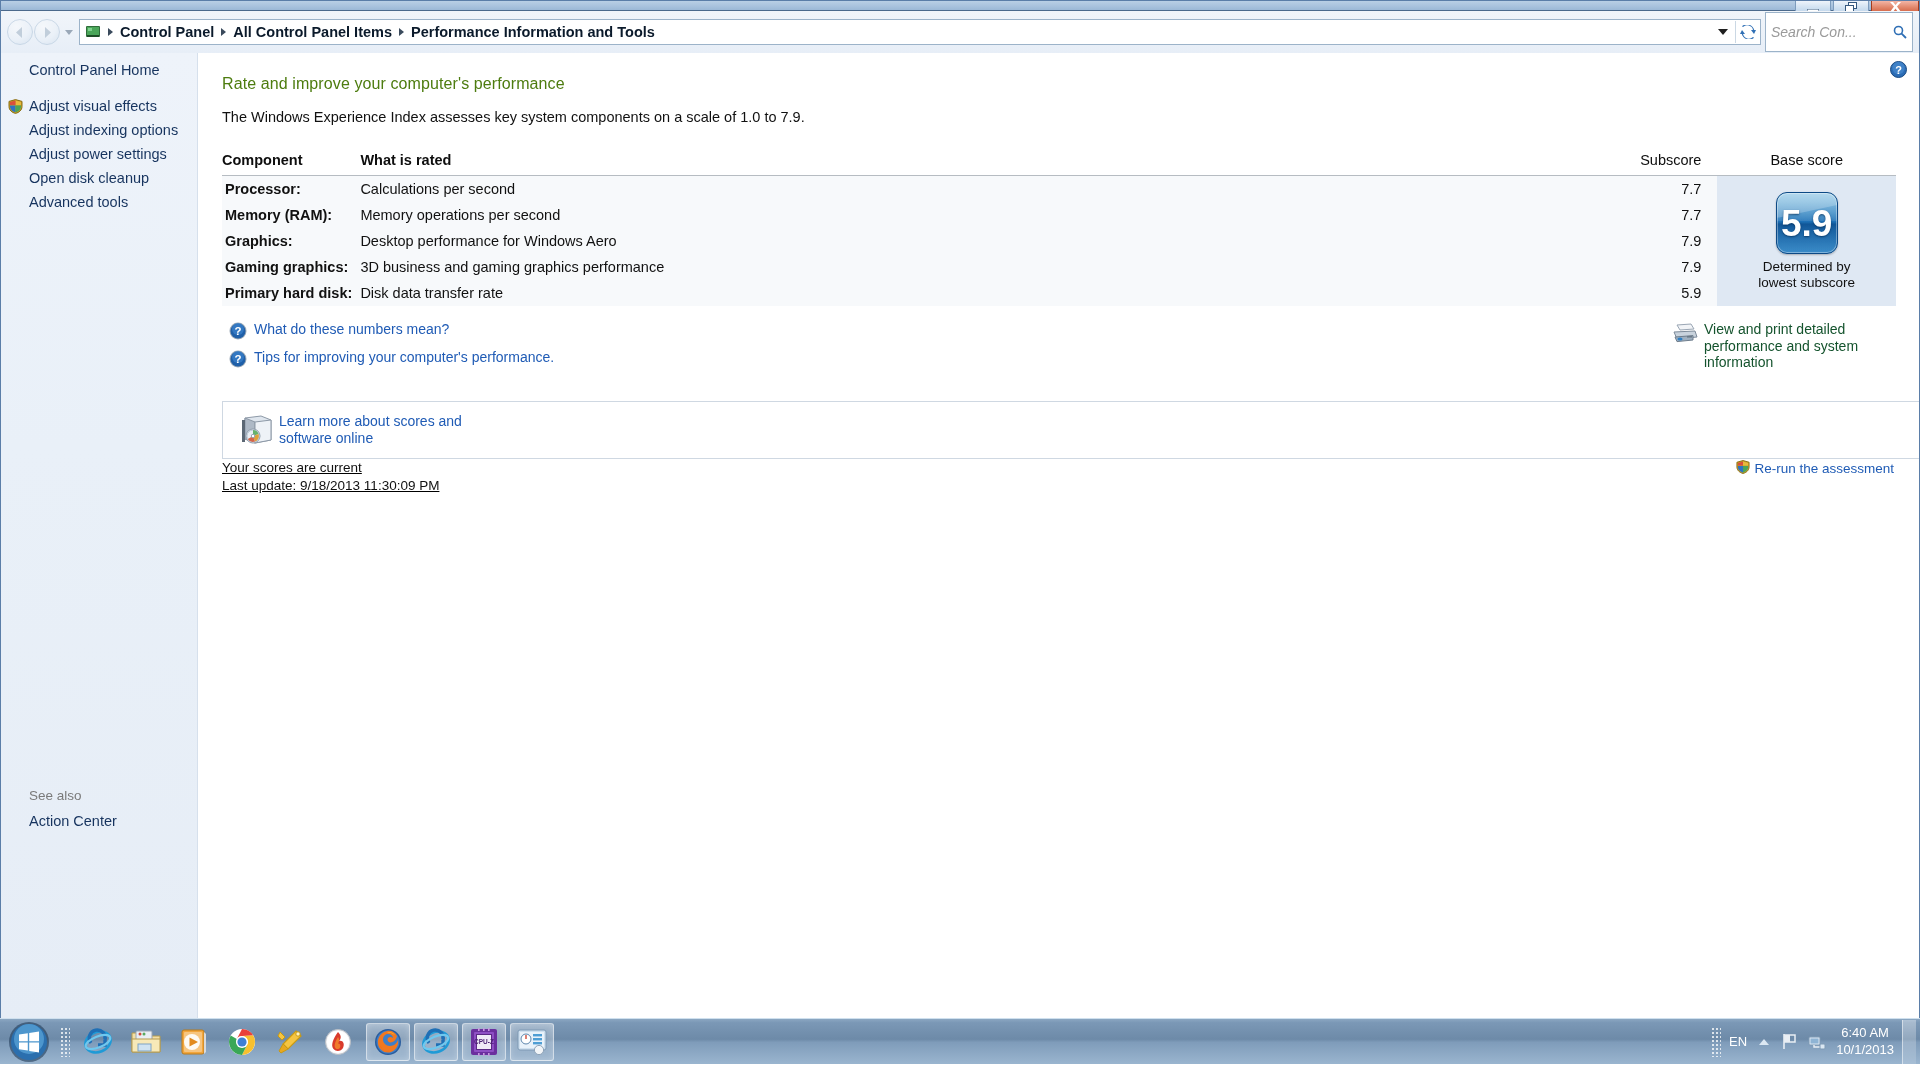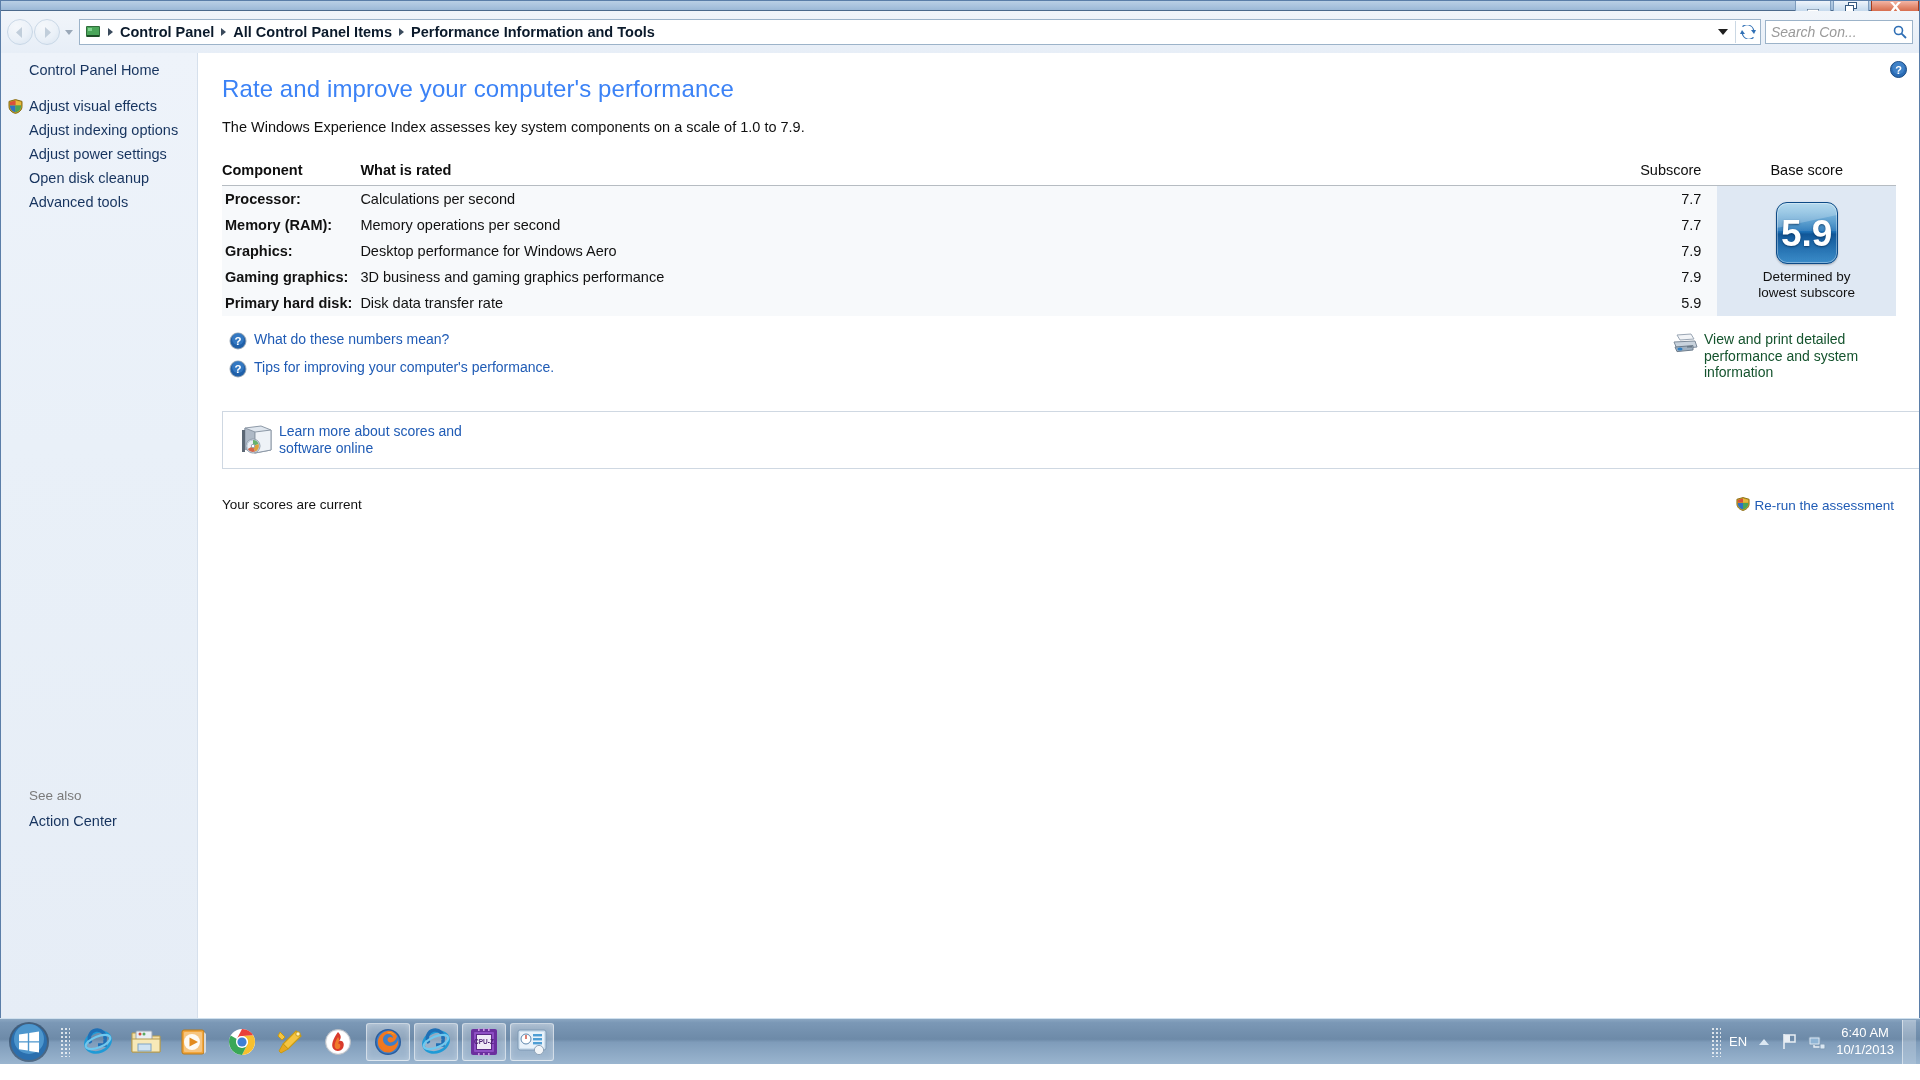--- a/index.html
+++ b/index.html
@@ -81,21 +81,21 @@
     width: 0; height: 0;
     border-left: 5px solid transparent; border-right: 5px solid transparent;
     border-top: 6px solid #1f1f1f;
   }
   .addr-refresh {
     position: absolute; right: 1px; top: 1px; bottom: 1px; width: 24px;
     display: flex; align-items: center; justify-content: center;
     border-left: 1px solid #cbd8e4;
   }
   .searchbox {
-    width: 148px; height: 24px; margin-right: 8px;
+    width: 148px; height: 40px; margin-right: 8px;
     background: #ffffff; border: 1px solid #9cb3c9;
     display: flex; align-items: center; justify-content: space-between;
     padding: 0 5px;
   }
   .searchbox span { font-size: 14px; color: #9a9a9a; font-style: italic; white-space: nowrap; }
 
   
   .sidebar {
     position: absolute; left: 0; top: 52px; width: 197px; bottom: 0;
     background: linear-gradient(to bottom, #eef3fa 0%, #e9f0f8 40%, #e6edf6 100%);
@@ -118,21 +118,21 @@
 
   
   .content {
     position: absolute; left: 198px; top: 52px; right: 0; bottom: 0;
     background: #ffffff; overflow: hidden;
   }
   .help-btn {
     position: absolute; right: 12px; top: 8px;
   }
   .page-title {
-    font-size: 24px; color: #3b82f6; font-weight: 400;
+    font-size: 16px; color: #4d7c0f; font-weight: 400;
     margin: 22px 10px 0 23px; letter-spacing: .1px;
   }
   .page-sub {
     font-size: 14.5px; color: #111; margin: 16px 0 0 23px;
   }
 
   
   .wei-table {
     margin: 27px 0 0 23px; width: 1674px;
     border-collapse: collapse;
@@ -203,21 +203,21 @@
 
   .learnbox {
     margin: 18px 0 0 23px; width: 1804px; height: 58px;
     border: 1px solid #cfd8e2; background: #ffffff;
     display: flex; align-items: center; padding-left: 14px;
   }
   .learnbox .lb-icon { width: 42px; flex: 0 0 42px; display: flex; justify-content: center; }
   .learnbox .lb-text { font-size: 14px; color: #1f5bb5; line-height: 1.18; max-width: 210px; }
 
   .statusrow {
-    position: relative; margin: 27px 0 0 23px; width: 1674px;
+    position: relative; margin: 0 0 0 23px; width: 1674px; text-decoration: underline;
   }
   .status-text { font-size: 13.5px; color: #111; line-height: 1.35; }
   .rerun {
     position: absolute; right: 2px; top: 1px;
     display: flex; align-items: center; gap: 4px;
     font-size: 13.5px; color: #1f5bb5;
   }
 
   
   #taskbar {
@@ -488,20 +488,21 @@
           <path d="M17.5,20 A6,6 0 0 1 14,27.6 L12,22 Z" fill="#e0a23a"></path>
           <path d="M14,27.6 A6,6 0 0 1 6.8,25 L12,22 Z" fill="#d4654a"></path>
           <circle cx="12" cy="22" r="1.7" fill="#ffffff" stroke="#9aa6b4"></circle>
         </svg>
       </span>
       <span class="lb-text">Learn more about scores and software online</span>
     </div>
 
     <div class="statusrow">
       <div class="status-text">Your scores are current</div>
+      <div class="status-text">Last update: 9/18/2013 11:30:09 PM</div>
       <div class="rerun">
         <span>
           <svg width="14" height="14" viewBox="0 0 15 15">
             <path d="M7.5,0.6 L14,2.4 L14,7.5 C14,11 11,13.6 7.5,14.4 C4,13.6 1,11 1,7.5 L1,2.4 Z" fill="#c9a227" stroke="#8a6d12"></path>
             <path d="M7.5,1.6 L13,3.1 L13,5.9 L7.5,5.9 Z" fill="#e8b93d"></path>
             <path d="M2,3.1 L7.5,1.6 L7.5,5.9 L2,5.9 Z" fill="#d94f3d"></path>
             <path d="M2,6.4 L7.5,6.4 L7.5,13.3 C4.7,12.5 2,10.4 2,7.4 Z" fill="#2f72c4"></path>
             <path d="M7.5,6.4 L13,6.4 L13,7.4 C13,10.4 10.3,12.5 7.5,13.3 Z" fill="#4aa65a"></path>
           </svg>
         </span>

